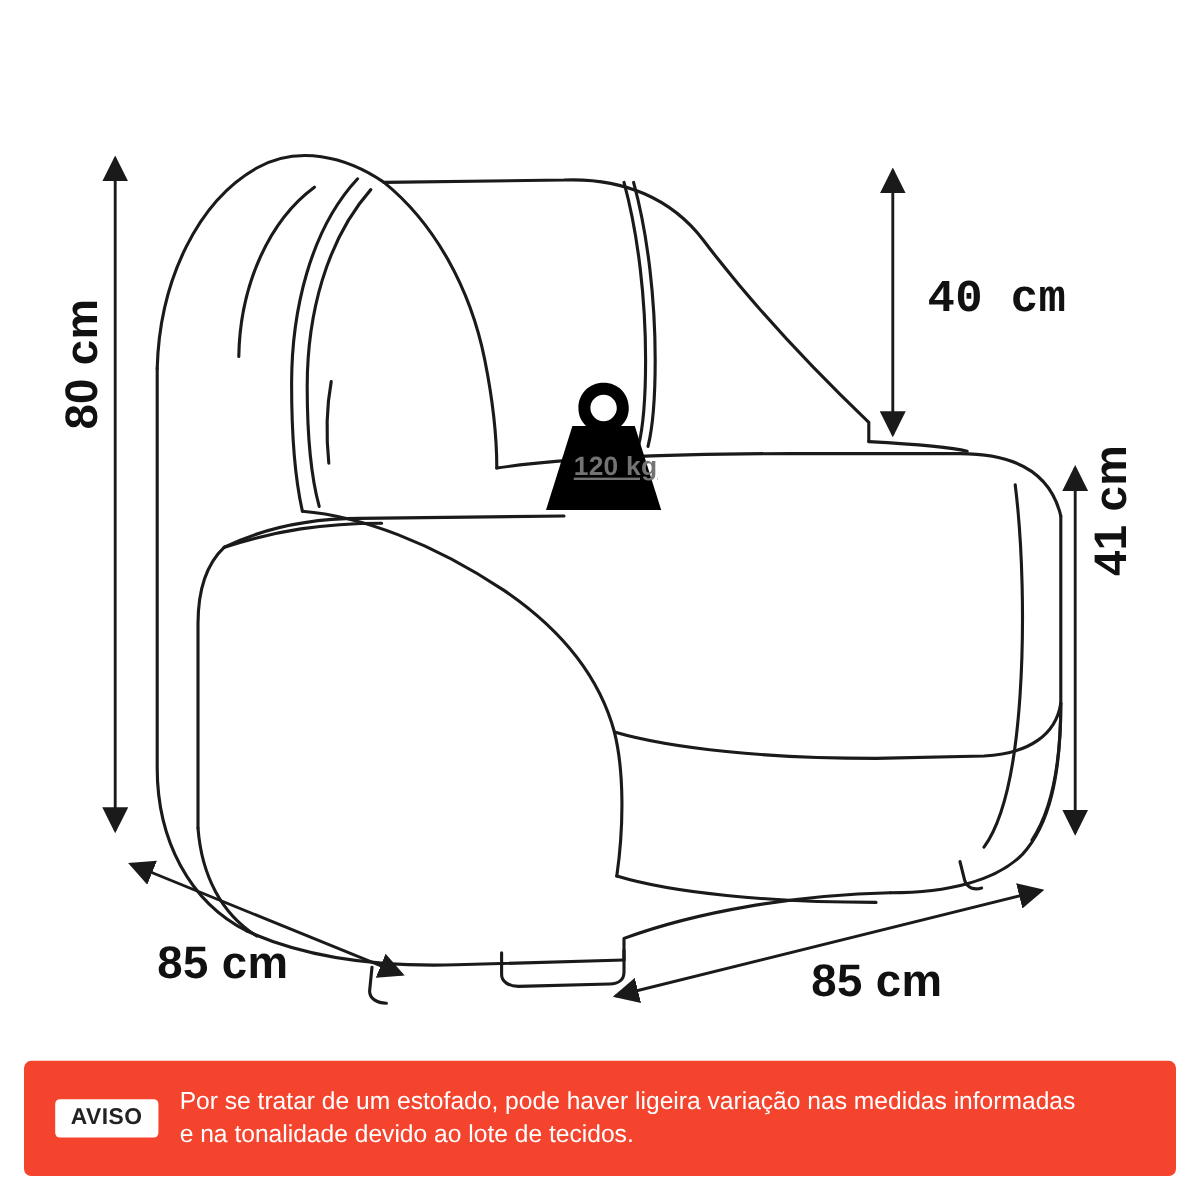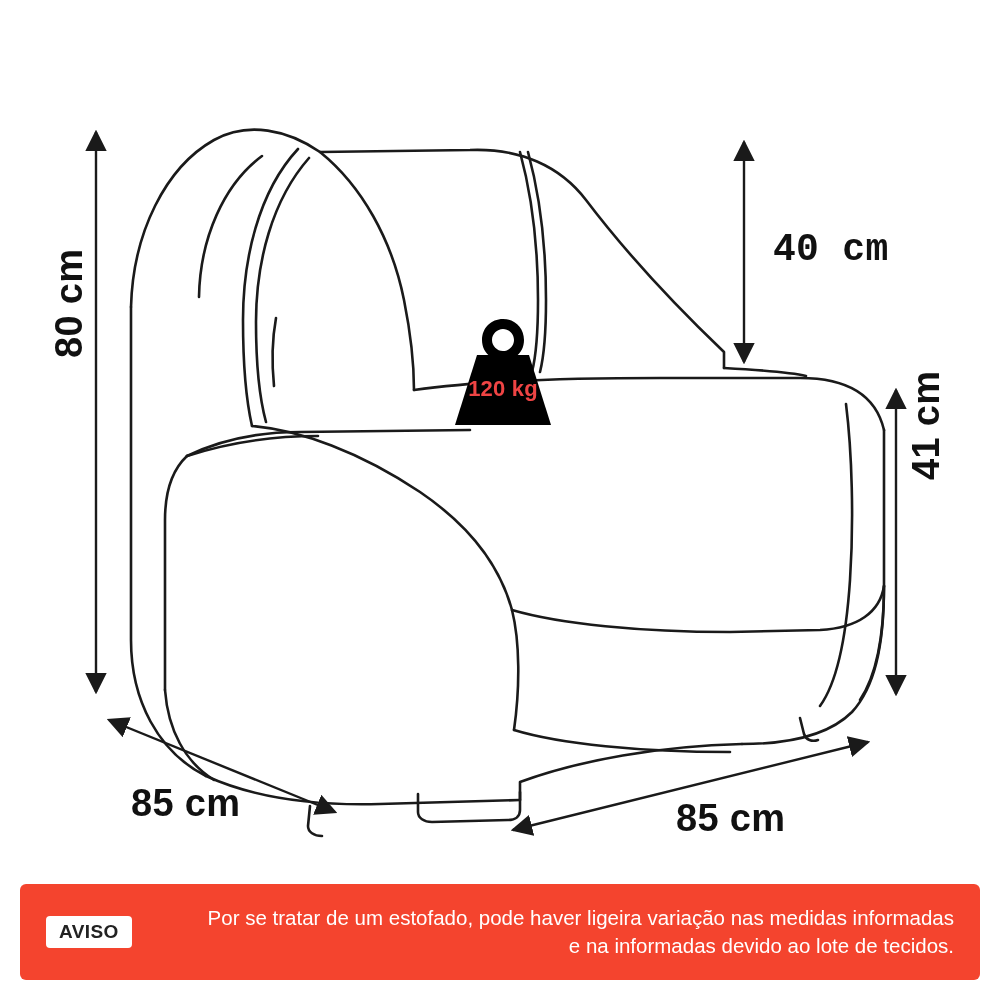--- a/index.html
+++ b/index.html
@@ -52,27 +52,28 @@
 
   
   .weight-badge{
     position:absolute;
     left:447px;top:313px;
     width:112px;height:118px;
   }
   .weight-badge svg{position:absolute;left:0;top:0;}
   .weight-text{
     position:absolute;
-    left:0;top:63px;
+    left:10px;top:63px;
     width:112px;
     text-align:center;
-    color:#ef4444;
+    color:#737373;
     font-size:22px;
     font-weight:bold;
     letter-spacing:.2px;
+    text-decoration:underline;
   }
 
   
   .notice{
     position:absolute;
     left:20px;
     top:884px;
     width:960px;
     height:96px;
     background:#f4442e;
@@ -91,21 +92,21 @@
     border-radius:4px;
     padding:5px 13px;
     letter-spacing:.4px;
     margin-right:18px;
   }
   .notice-text{
     flex:1 1 auto;
     color:#ffffff;
     font-size:20.5px;
     line-height:28px;
-    text-align:right;
+    text-align:left;
     font-weight:400;
   }
   .notice-text span{display:block;}
 </style>
 </head>
 <body>
 
 <div id="stage">
 
   <div class="drawing">
@@ -212,17 +213,17 @@
 
       <path d="M30 42 L82 42 L104 112 L8 112 Z" fill="#000000"></path>
     </svg>
     <div class="weight-text">120 kg</div>
   </div>
 
   <div class="notice">
     <div class="notice-tag">AVISO</div>
     <div class="notice-text">
       <span>Por se tratar de um estofado, pode haver ligeira variação nas medidas informadas</span>
-      <span>e na informadas devido ao lote de tecidos.</span>
+      <span>e na tonalidade devido ao lote de tecidos.</span>
     </div>
   </div>
 
 </div>
 
 </body></html>

